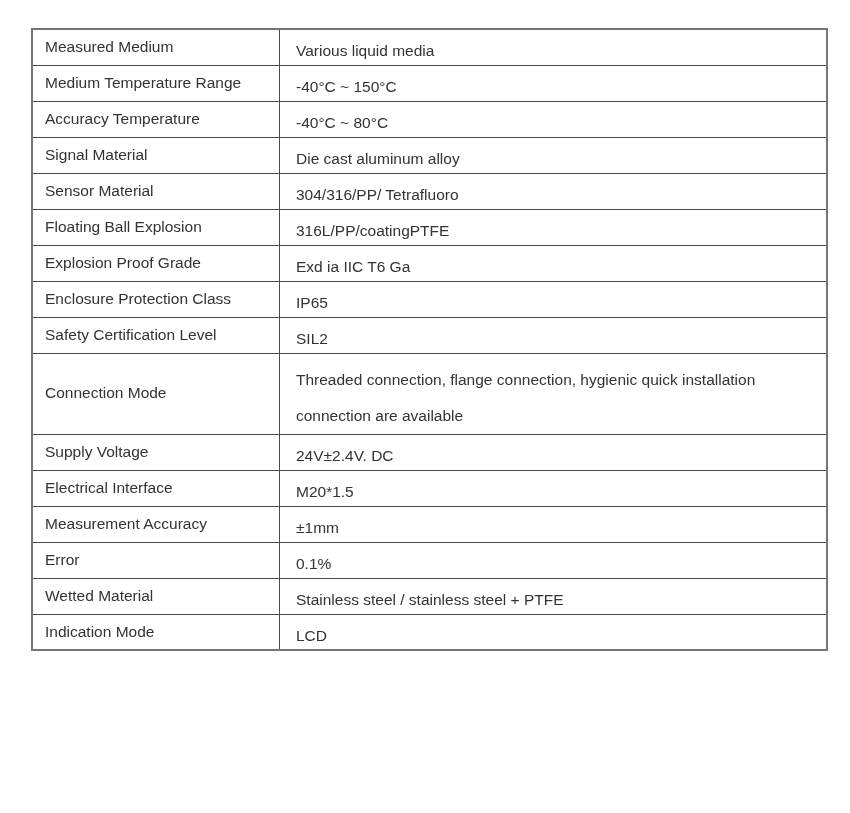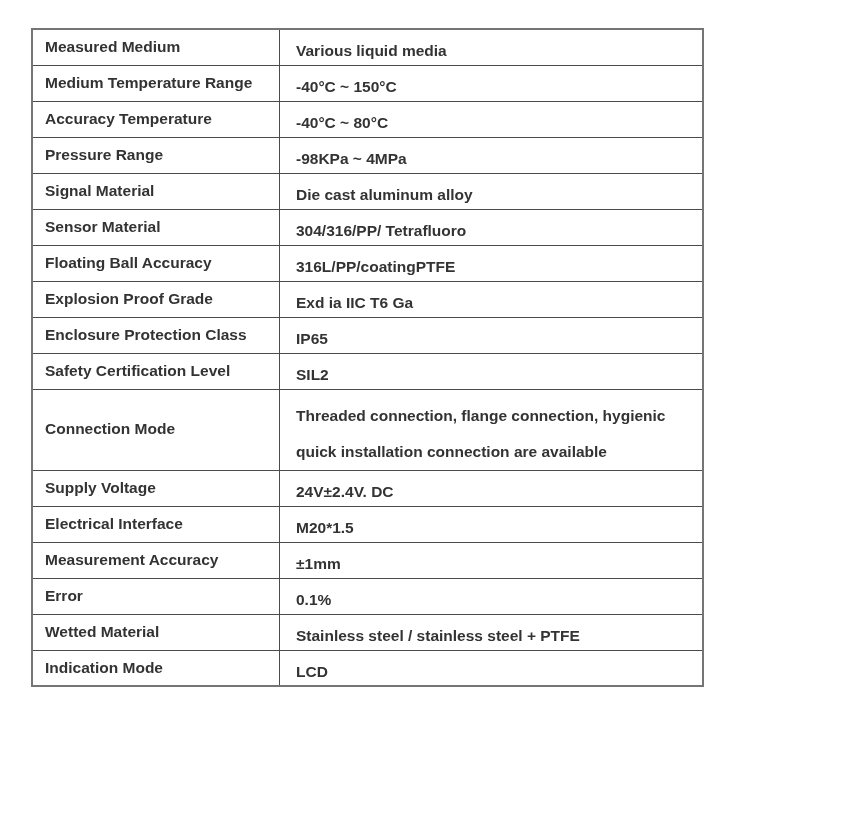--- a/index.html
+++ b/index.html
@@ -13,23 +13,22 @@
     font-family: "Liberation Sans", sans-serif;
     color: #333333;
     overflow: hidden;
   }
   .page {
     padding: 28px 0 0 31px;
   }
   table.spec-table {
     border-collapse: collapse;
     table-layout: fixed;
-    width: 673px;
+    width: 797px;
     border: 2px solid #757575;
-    font-weight: bold;
   }
   table.spec-table td {
     border: 1px solid #4b4b4b;
     font-size: 15.5px;
     line-height: 1.3;
     color: #333333;
     vertical-align: middle;
     text-align: left;
     overflow: hidden;
   }
@@ -62,33 +61,29 @@
       </tr>
       <tr class="row-normal">
         <td class="label-cell">Medium Temperature Range</td>
         <td class="value-cell">-40°C ~ 150°C</td>
       </tr>
       <tr class="row-normal">
         <td class="label-cell">Accuracy Temperature</td>
         <td class="value-cell">-40°C ~ 80°C</td>
       </tr>
       <tr class="row-normal">
-        <td class="label-cell">Pressure Range</td>
-        <td class="value-cell">-98KPa ~ 4MPa</td>
-      </tr>
-      <tr class="row-normal">
         <td class="label-cell">Signal Material</td>
         <td class="value-cell">Die cast aluminum alloy</td>
       </tr>
       <tr class="row-normal">
         <td class="label-cell">Sensor Material</td>
         <td class="value-cell">304/316/PP/ Tetrafluoro</td>
       </tr>
       <tr class="row-normal">
-        <td class="label-cell">Floating Ball Accuracy</td>
+        <td class="label-cell">Floating Ball Explosion</td>
         <td class="value-cell">316L/PP/coatingPTFE</td>
       </tr>
       <tr class="row-normal">
         <td class="label-cell">Explosion Proof Grade</td>
         <td class="value-cell">Exd ia IIC T6 Ga</td>
       </tr>
       <tr class="row-normal">
         <td class="label-cell">Enclosure Protection Class</td>
         <td class="value-cell">IP65</td>
       </tr>

